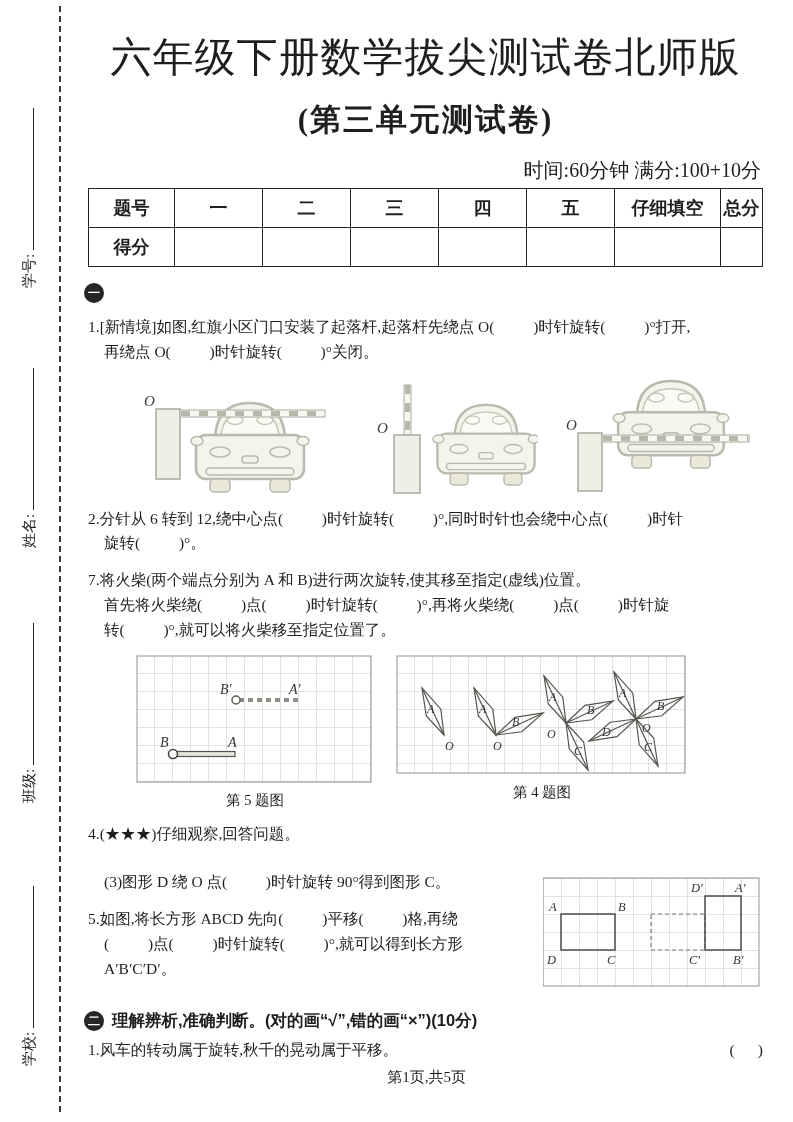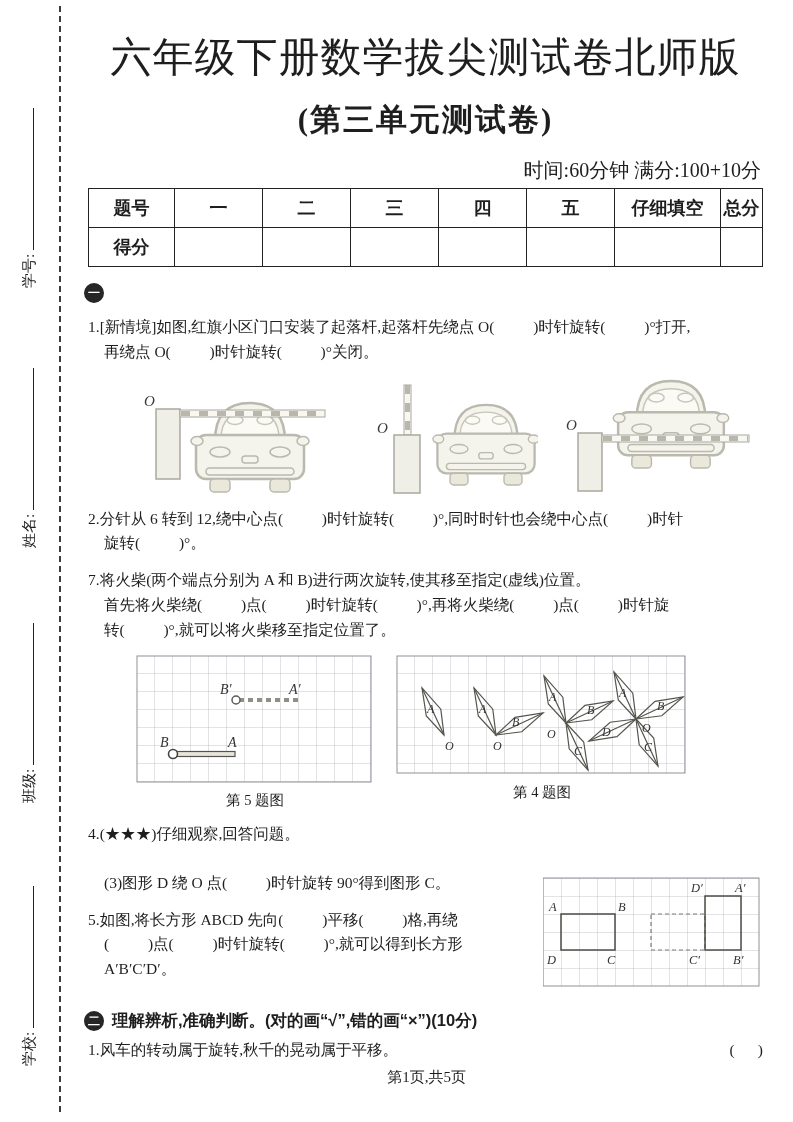--- a/index.html
+++ b/index.html
@@ -31,21 +31,21 @@
 
   .q{font-size:15.5px;line-height:1.6;margin:12px 0;white-space:pre-wrap;
      padding-left:16px;text-indent:-16px;}
   .sub{padding-left:30px;text-indent:-14px;}
 
   .fig-row1{display:flex;align-items:flex-end;gap:26px;padding-left:52px;margin:4px 0 8px 0;}
   .fig-row2{display:flex;align-items:flex-start;gap:22px;padding-left:48px;margin:8px 0 4px 0;}
   .fig{text-align:center;}
   .fig-cap{font-size:14.5px;margin-top:4px;}
 
-  .split{display:flex;gap:22px;align-items:center;}
+  .split{display:flex;gap:22px;align-items:flex-start;}
   .split .left{flex:1 1 auto;}
   .split .right{flex:0 0 auto;padding-top:2px;}
 
   .judge-row{display:flex;font-size:15.5px;line-height:1.6;margin-top:6px;gap:20px;}
   .judge-row .brk{margin-left:auto;white-space:pre;}
 
   .footer{position:absolute;left:60px;right:0;top:1068px;text-align:center;font-size:15px;}
 
   svg text{font-family:"Liberation Serif","DejaVu Serif",serif;}
   .var{font-style:italic;}

